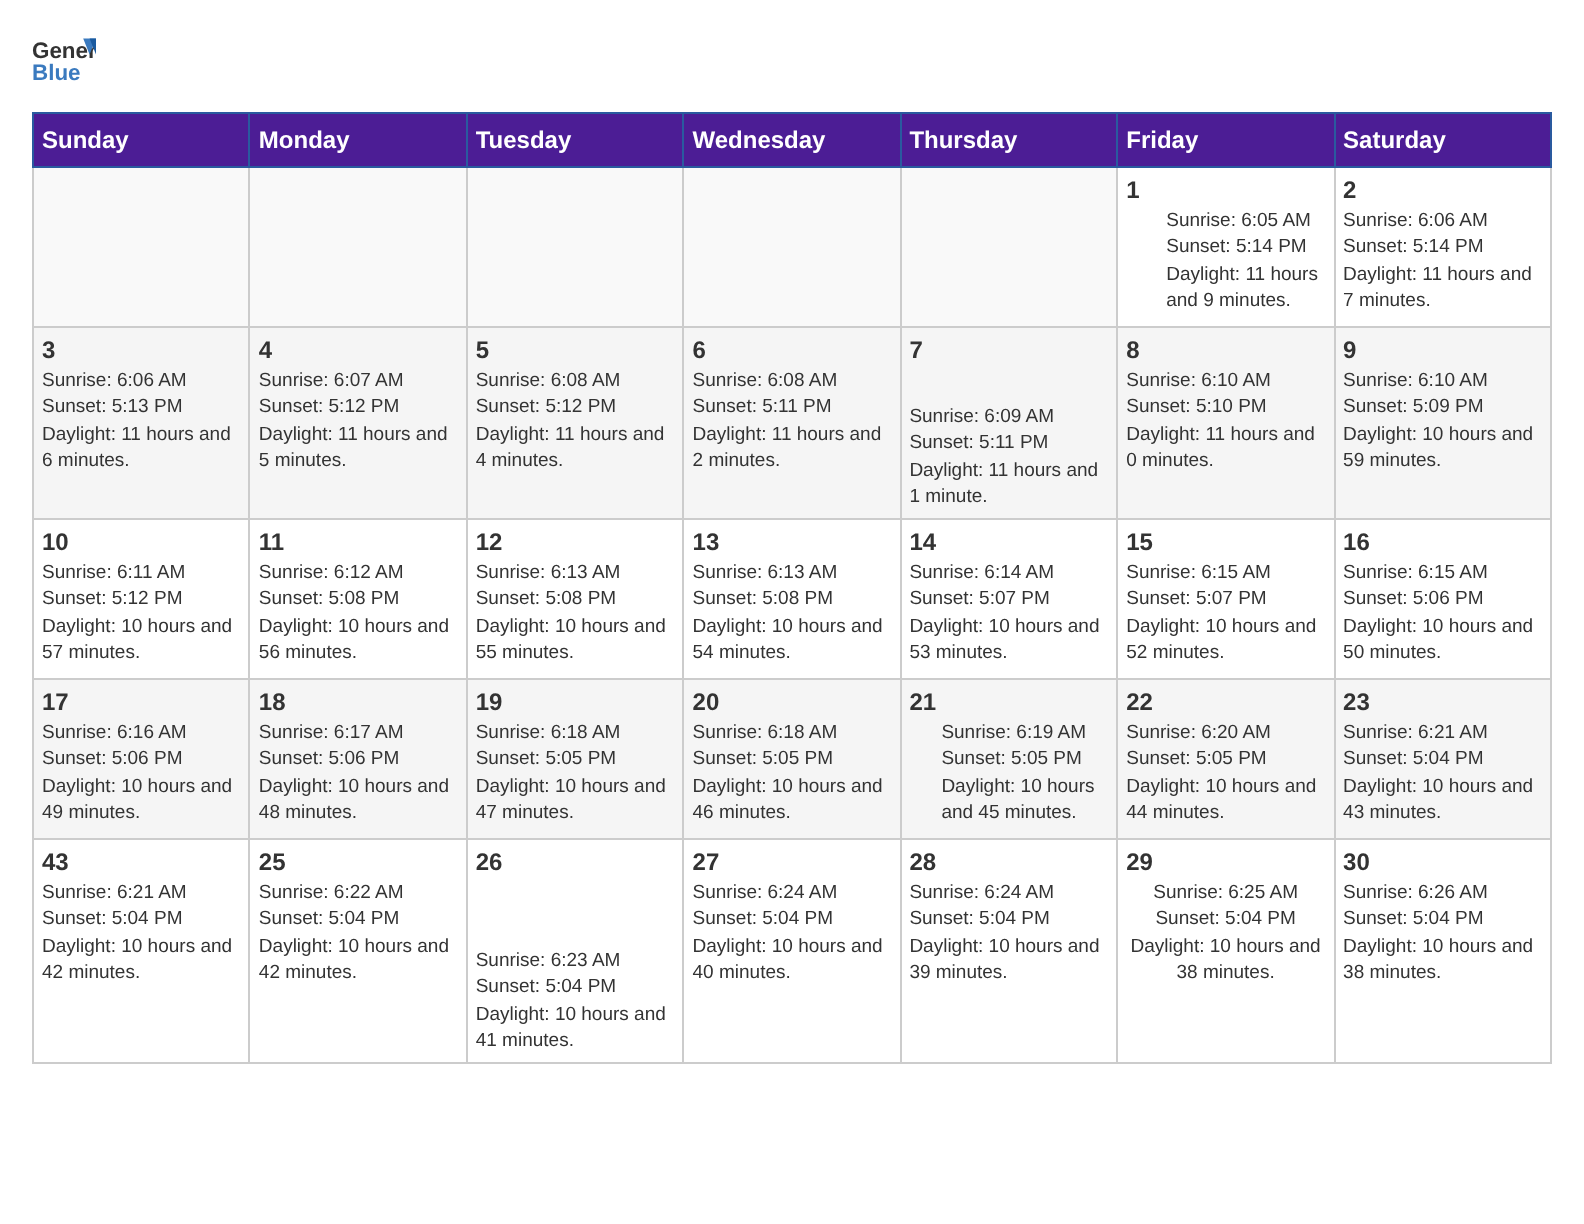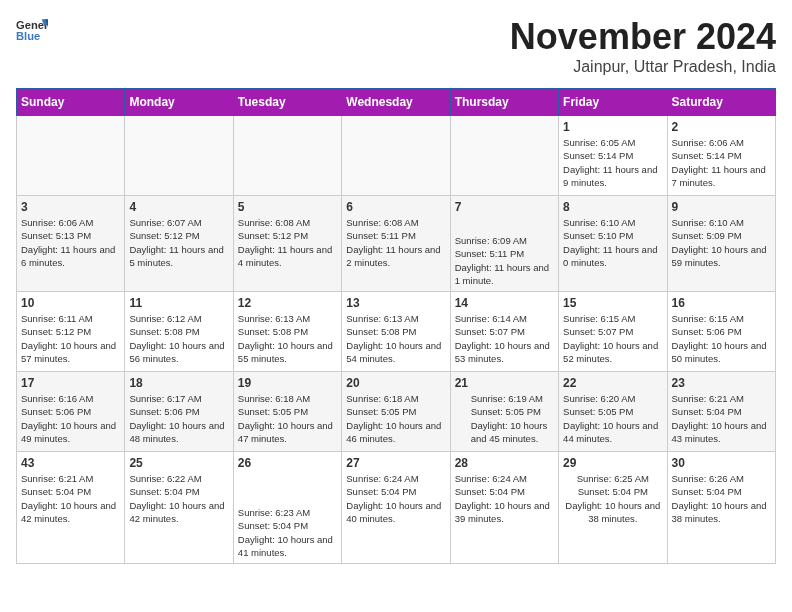--- a/index.html
+++ b/index.html
@@ -36,21 +36,21 @@
     .location-title {
       font-size: 16px;
       color: #444;
     }
     table {
       width: 100%;
       border-collapse: collapse;
       table-layout: fixed;
     }
     thead tr th {
-      background-color: #a21caf;
+      background-color: #4c1d95;
       color: #fff;
       font-size: 12px;
       font-weight: bold;
       padding: 6px 4px;
       text-align: left;
       border: 1px solid #2a5a9f;
     }
     tbody tr td {
       border: 1px solid #ccc;
       vertical-align: top;
@@ -81,24 +81,20 @@
 
 <div class="header-area">
   <div class="logo">
     <svg class="logo-icon" viewBox="0 0 40 35" xmlns="http://www.w3.org/2000/svg">
       <text x="0" y="16" font-size="14" font-weight="bold" fill="#333">General</text>
       <text x="0" y="30" font-size="14" font-weight="bold" fill="#3a7abf">Blue</text>
       <polygon points="32,4 40,4 36,14" fill="#3a7abf"></polygon>
       <polygon points="36,4 40,4 40,14" fill="#1a5a9f"></polygon>
     </svg>
   </div>
-  <div class="title-area">
-    <div class="month-title">November 2024</div>
-    <div class="location-title">Jainpur, Uttar Pradesh, India</div>
-  </div>
 </div>
 
 <table>
   <thead>
     <tr>
     <th>Sunday</th>
         <th>Monday</th>
         <th>Tuesday</th>
         <th>Wednesday</th>
         <th>Thursday</th>
@@ -108,21 +104,21 @@
   </thead>
   <tbody id="calendar-body">
   <tr>
         <td class="empty-cell"></td>
         <td class="empty-cell"></td>
         <td class="empty-cell"></td>
         <td class="empty-cell"></td>
         <td class="empty-cell"></td>
         <td>
           <div class="day-num">1</div>
-          <div class="day-info" style="white-space: pre-line;">Sunrise: 6:05 AM
+          <div class="day-info" style="white-space: pre-line; margin-left: 20px;">Sunrise: 6:05 AM
 Sunset: 5:14 PM
 Daylight: 11 hours and 9 minutes.</div>
         </td>
         <td>
           <div class="day-num">2</div>
           <div class="day-info" style="white-space: pre-line;">Sunrise: 6:06 AM
 Sunset: 5:14 PM
 Daylight: 11 hours and 7 minutes.</div>
         </td>
       </tr>

